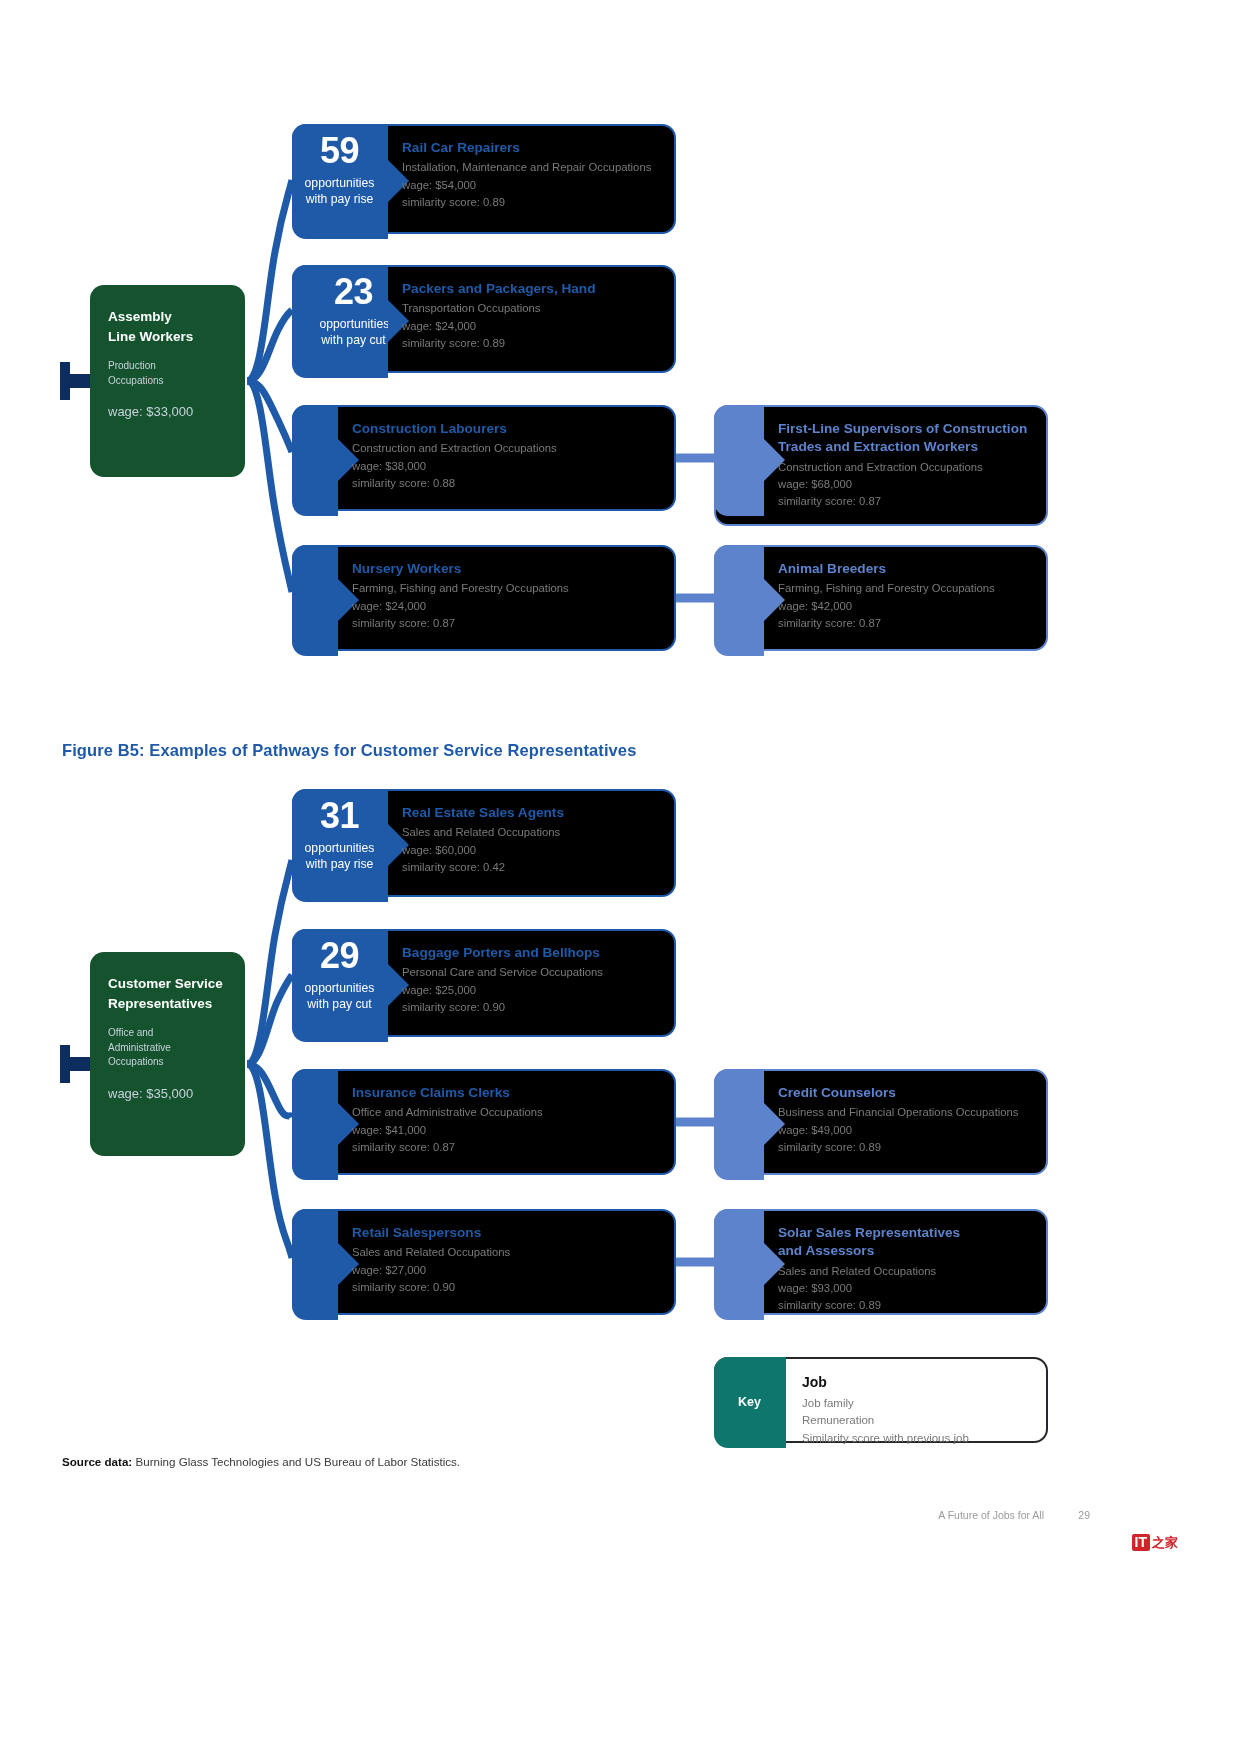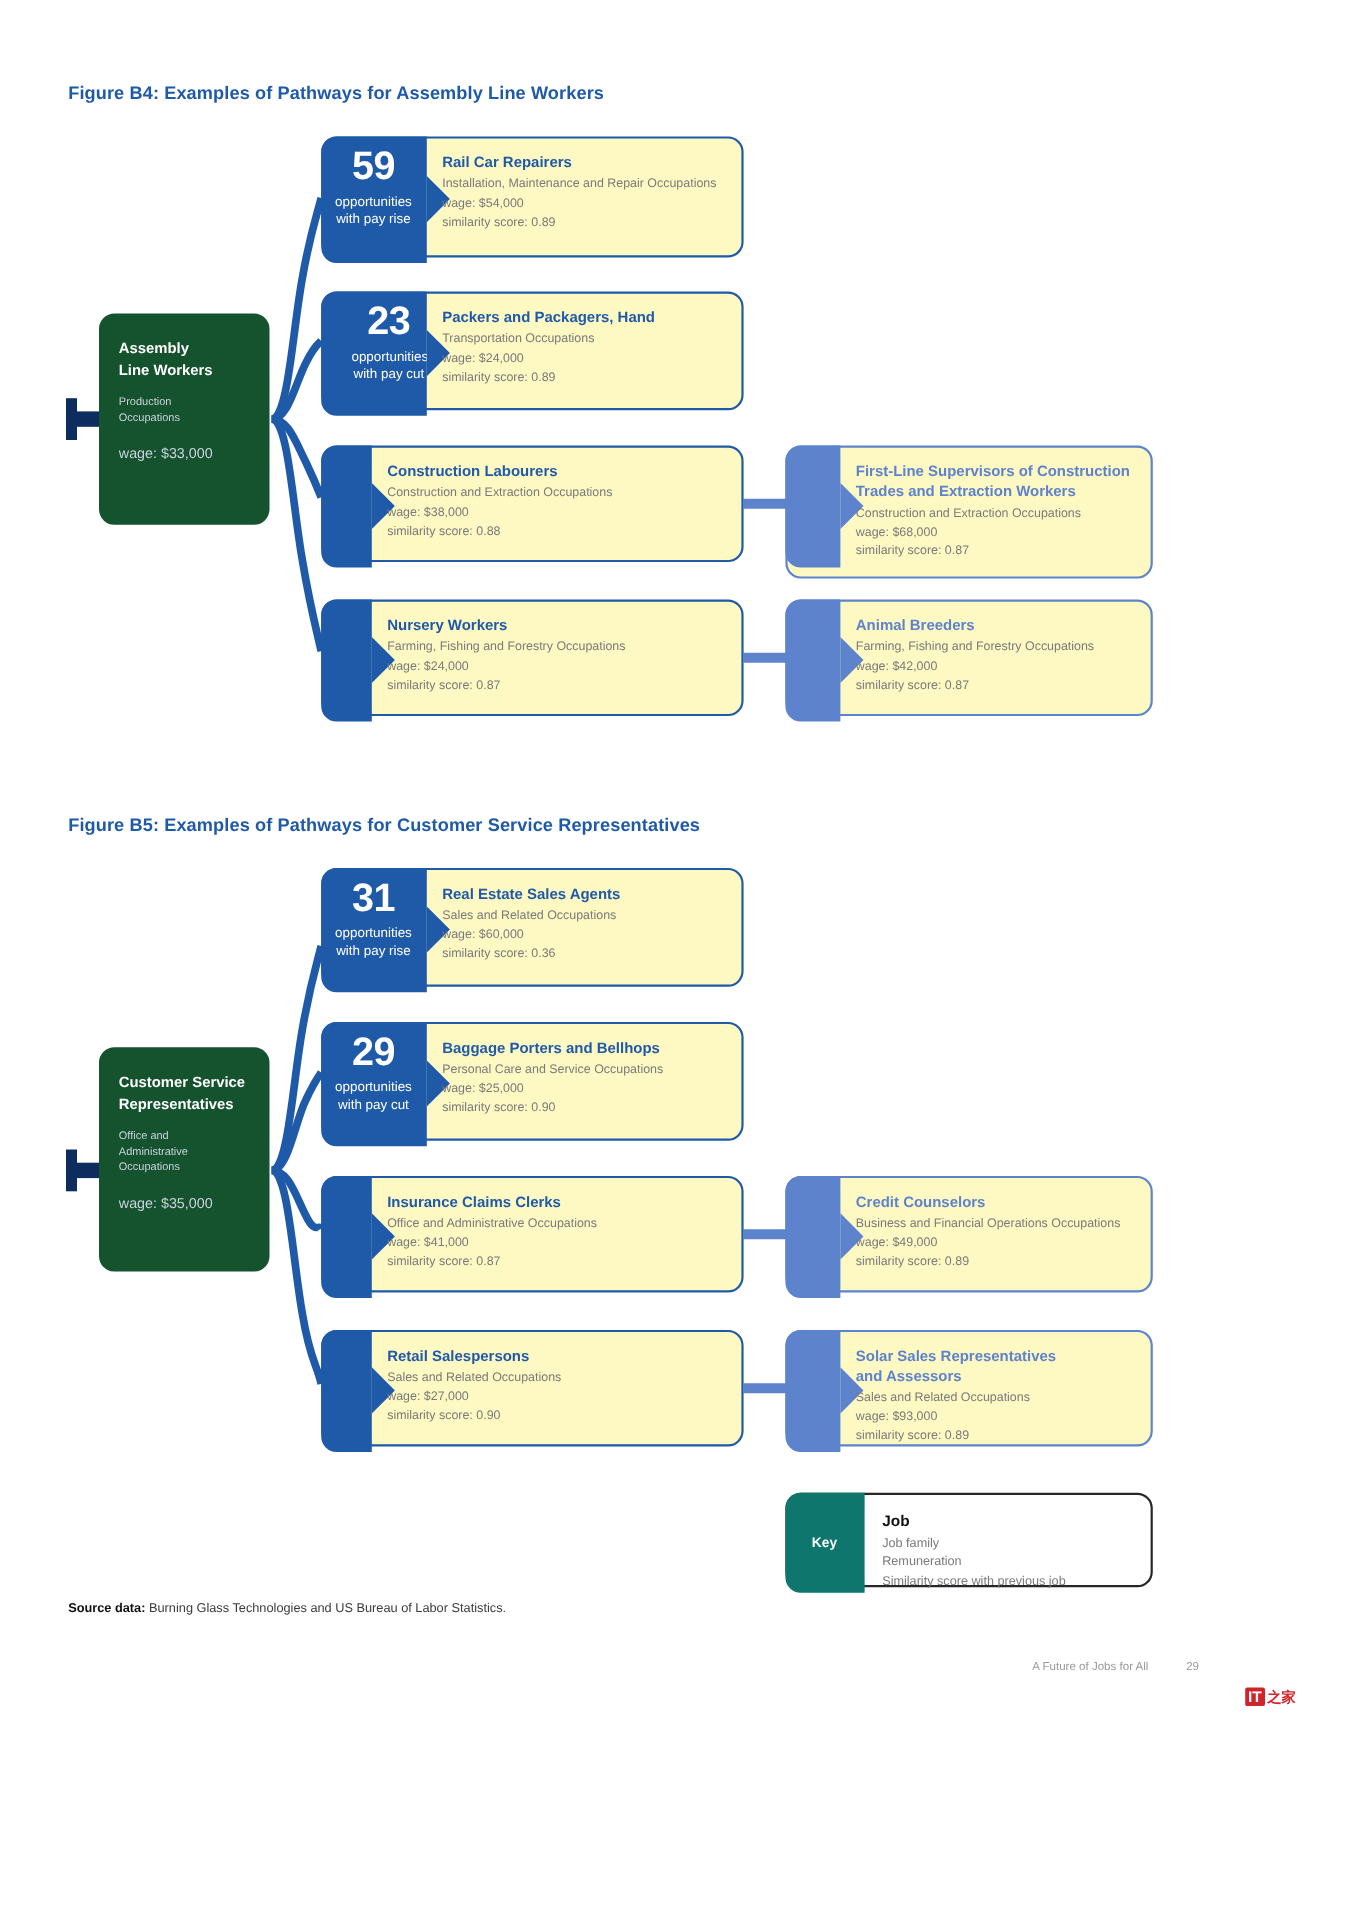--- a/index.html
+++ b/index.html
@@ -29,21 +29,21 @@
   }
   .root-title{font-size:13.5px;font-weight:bold;line-height:1.45;color:#ffffff;}
   .root-family{font-size:10px;line-height:1.45;color:#c9d2de;margin-top:13px;font-weight:normal;}
   .root-wage{font-size:13px;line-height:1.45;color:#c9d2de;margin-top:15px;font-weight:normal;}
 
   
   .root-stub{position:absolute;background:#0d2d5e;}
 
   
   .card{
-    position:absolute;box-sizing:border-box;background:#fef9c3;
+    position:absolute;box-sizing:border-box;background:#000000;
     border:2.5px solid #1f5aa8;border-radius:14px;
   }
   .card.secondary{border-color:#5d83cc;}
 
   .card-body{
     position:absolute;left:0;top:0;right:0;bottom:0;
     box-sizing:border-box;padding:13px 14px 10px 14px;
   }
   .card.has-badge .card-body{padding-left:108px;}
   .card.secondary .card-body{padding-left:62px;}
@@ -117,21 +117,20 @@
     background:#d1232a;color:#fff;font-weight:bold;font-size:14px;
     padding:1px 3px;border-radius:2px;line-height:1.1;font-family:"Liberation Sans",sans-serif;
   }
   .wm-cn{color:#d1232a;font-weight:bold;font-size:13px;line-height:1.1;}
 </style>
 </head>
 <body>
 
 <div class="page">
 
-  <div class="fig-title" id="figB4-title">Figure B4: Examples of Pathways for Assembly Line Workers</div>
 
   <svg class="links" viewBox="0 0 1240 1754" width="1240" height="1754">
 
     <path d="M247,381 C262,381 266,300 275,252 C282,212 288,196 292,180" fill="none" stroke="#1f5aa8" stroke-width="7"></path>
     <path d="M247,381 C262,381 268,350 278,330 C286,314 290,312 292,310" fill="none" stroke="#1f5aa8" stroke-width="7"></path>
     <path d="M247,381 C262,381 268,400 278,420 C286,437 290,447 292,452" fill="none" stroke="#1f5aa8" stroke-width="7"></path>
     <path d="M247,381 C262,381 266,460 275,510 C282,552 288,574 292,592" fill="none" stroke="#1f5aa8" stroke-width="7"></path>
 
     <path d="M676,458 L716,458" fill="none" stroke="#5d83cc" stroke-width="9"></path>
     <path d="M676,598 L716,598" fill="none" stroke="#5d83cc" stroke-width="9"></path>
@@ -264,21 +263,21 @@
     <div class="badge" style="height:113px;">
       <div class="badge-num">31</div>
       <div class="badge-l1">opportunities</div>
       <div class="badge-l2">with pay rise</div>
       <div class="badge-arrow"></div>
     </div>
     <div class="card-body">
       <div class="card-title">Real Estate Sales Agents</div>
       <div class="card-family">Sales and Related Occupations</div>
       <div class="card-wage">wage: $60,000</div>
-      <div class="card-sim">similarity score: 0.36</div>
+      <div class="card-sim">similarity score: 0.42</div>
     </div>
   </div>
 
   <div class="card has-badge" style="left:292px;top:929px;width:384px;height:108px;">
     <div class="badge" style="height:113px;">
       <div class="badge-num">29</div>
       <div class="badge-l1">opportunities</div>
       <div class="badge-l2">with pay cut</div>
       <div class="badge-arrow"></div>
     </div>

